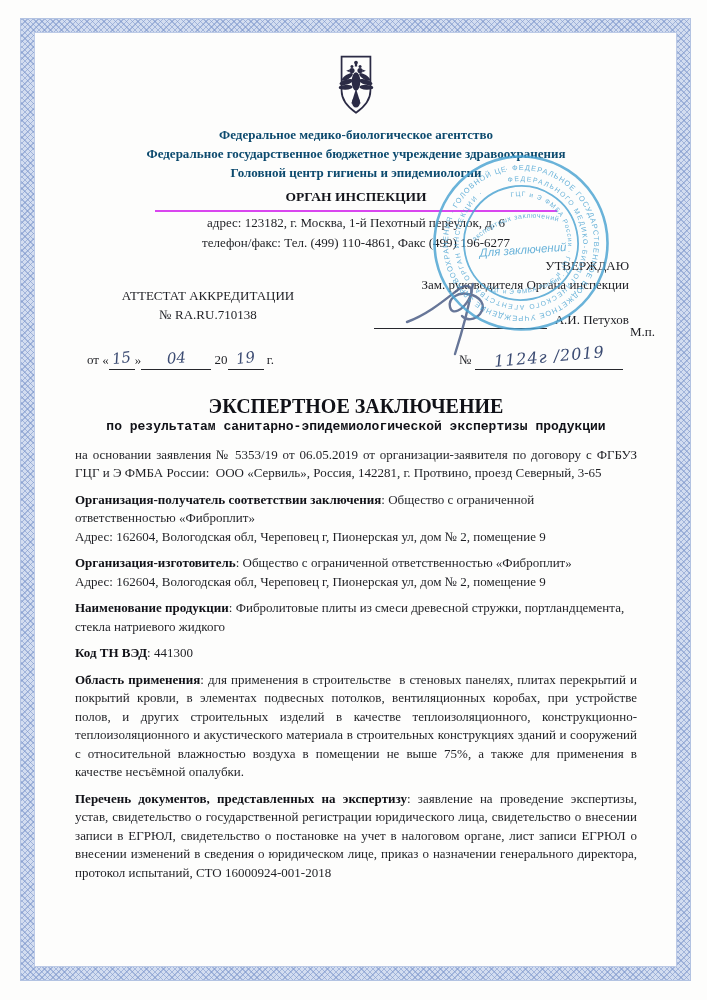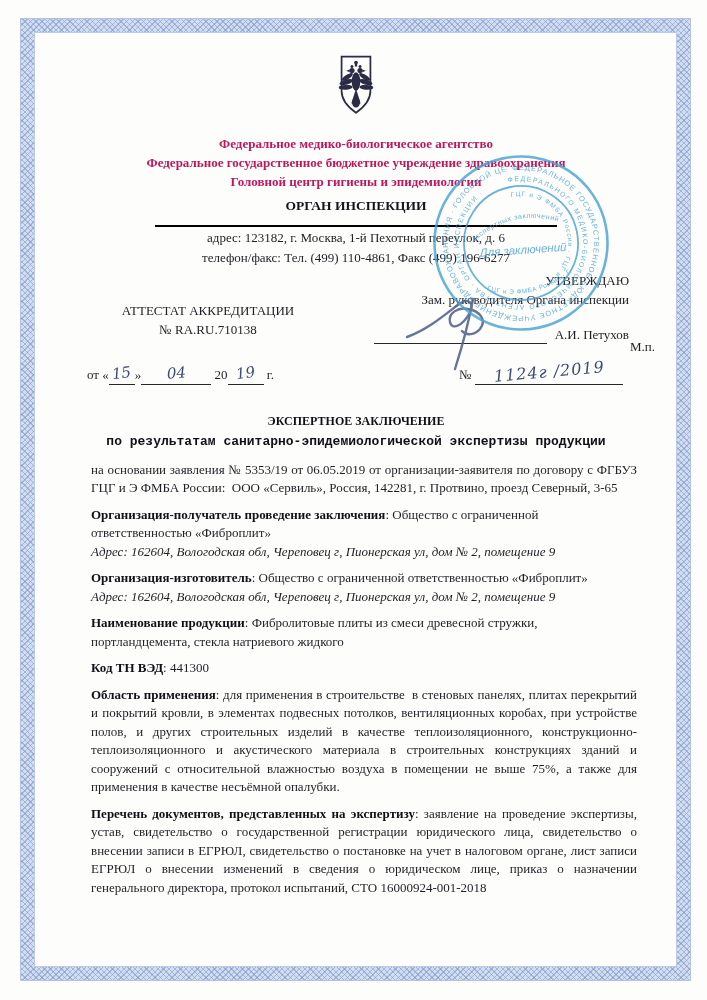--- a/index.html
+++ b/index.html
@@ -12,23 +12,23 @@
     position:absolute;top:18px;left:20px;right:16px;bottom:19px;
     background-color:#d3ddf0;
     background-image:
       repeating-linear-gradient(45deg, rgba(122,148,202,.55) 0 1px, transparent 1px 4px),
       repeating-linear-gradient(135deg, rgba(122,148,202,.55) 0 1px, transparent 1px 4px);
     border:1px solid #b3c3e2;
   }
   .inner-sheet{position:absolute;inset:13px;background:#fdfdfc;border:1px solid #bccae6;}
   .content{position:absolute;left:75px;right:70px;top:55px;font-size:13px;line-height:18.5px;}
   .emblem{display:block;margin:0 auto;}
-  .hdr{font-weight:bold;text-align:center;line-height:19px;margin-top:19px;color:#be185d;}
+  .hdr{font-weight:bold;text-align:center;line-height:19px;margin-top:10px;color:#0c4a6e;}
   .org-block{width:402px;margin:6px auto 0;text-align:center;}
-  .org-title{font-weight:bold;font-size:13.5px;border-bottom:2px solid #000000;padding-bottom:9px;color:#14151c;}
+  .org-title{font-weight:bold;font-size:13.5px;border-bottom:2px solid #d946ef;padding-bottom:3px;color:#14151c;}
   .org-sub{line-height:18px;margin-top:2px;}
   
   .approval-section{position:relative;height:86px;margin-top:4px;}
   .attestat{position:absolute;left:14px;top:18px;width:238px;text-align:center;line-height:19px;margin-top:12px;}
   .approve-col{position:absolute;right:8px;top:0;width:255px;text-align:right;line-height:19px;}
   .sig-row{display:flex;align-items:flex-end;margin-top:16px;}
   .sig-line{flex:1;border-bottom:1.4px solid #26272c;height:15px;margin-right:8px;}
   .seal-mark{position:absolute;right:-26px;top:66px;text-align:right;}
   .signature{position:absolute;right:78px;top:20px;pointer-events:none;}
   
@@ -37,28 +37,28 @@
   .bl-day{width:26px;}
   .bl-month{width:70px;}
   .bl-year{width:36px;}
   .bl-num{width:148px;}
   .hw{font-family:"DejaVu Serif",serif;font-style:italic;color:#3c4c73;}
   .hw-day{display:inline-block;font-size:15px;transform:rotate(-7deg);}
   .hw-month{display:inline-block;font-size:15px;transform:rotate(-4deg);}
   .hw-year{display:inline-block;font-size:15px;transform:rotate(-8deg);}
   .hw-num{display:inline-block;font-size:16px;transform:rotate(-5deg) translateY(-1px);letter-spacing:1px;}
   
-  .doc-title{margin-top:26px;text-align:center;font-weight:bold;font-size:12px;line-height:21px;color:#101117;}
+  .doc-title{margin-top:26px;text-align:center;font-weight:bold;font-size:20px;line-height:21px;color:#101117;}
   .doc-subtitle{text-align:center;font-weight:bold;font-size:13px;line-height:19px;color:#101117;font-family:Liberation Mono, monospace;}
   
-  .para{margin:8px 0 0 16px;}
+  .para{margin:8px 0 0 0;}
   .para.first{margin-top:10px;}
   .just{text-align:justify;}
   b{color:#101117;}
-  .block{display:block;font-style:italic;}
+  .block{display:block;}
   
   .stamp{position:absolute;left:432px;top:154px;opacity:.82;transform:rotate(-12deg);pointer-events:none;}
   .stamp text{font-family:"Liberation Sans",sans-serif;}
 </style>
 </head>
 <body>
 
 <div class="page">
 
   <div class="border-frame">
@@ -134,21 +134,21 @@
         <span>№</span>
         <span class="bl bl-num"><span class="hw hw-num">1124г /2019</span></span>
       </div>
     </div>
 
     <div class="doc-title">ЭКСПЕРТНОЕ ЗАКЛЮЧЕНИЕ</div>
     <div class="doc-subtitle">по результатам санитарно-эпидемиологической экспертизы продукции</div>
 
     <p class="para first just">на основании заявления № 5353/19 от 06.05.2019 от организации-заявителя по договору с ФГБУЗ ГЦГ и Э ФМБА России: &nbsp;ООО «Сервиль», Россия, 142281, г. Протвино, проезд Северный, 3-65</p>
 
-    <p class="para"><b>Организация-получатель проведение заключения</b><span>: Общество с ограниченной ответственностью «Фиброплит»</span><span class="block">Адрес: 162604, Вологодская обл, Череповец г, Пионерская ул, дом № 2, помещение 9</span></p>
+    <p class="para"><b>Организация-получатель соответствии заключения</b><span>: Общество с ограниченной ответственностью «Фиброплит»</span><span class="block">Адрес: 162604, Вологодская обл, Череповец г, Пионерская ул, дом № 2, помещение 9</span></p>
 
     <p class="para"><b>Организация-изготовитель</b><span>: Общество с ограниченной ответственностью «Фиброплит»</span><span class="block">Адрес: 162604, Вологодская обл, Череповец г, Пионерская ул, дом № 2, помещение 9</span></p>
 
     <p class="para"><b>Наименование продукции</b><span>: Фибролитовые плиты из смеси древесной стружки, портландцемента, стекла натриевого жидкого</span></p>
 
     <p class="para"><b>Код ТН ВЭД</b><span>: 441300</span></p>
 
     <p class="para just"><b>Область применения</b><span>: для применения в строительстве &nbsp;в стеновых панелях, плитах перекрытий и покрытий кровли, в элементах подвесных потолков, вентиляционных коробах, при устройстве полов, и других строительных изделий в качестве теплоизоляционного, конструкционно-теплоизоляционного и акустического материала в строительных конструкциях зданий и сооружений с относительной влажностью воздуха в помещении не выше 75%, а также для применения в качестве несъёмной опалубки.</span></p>
 
 

